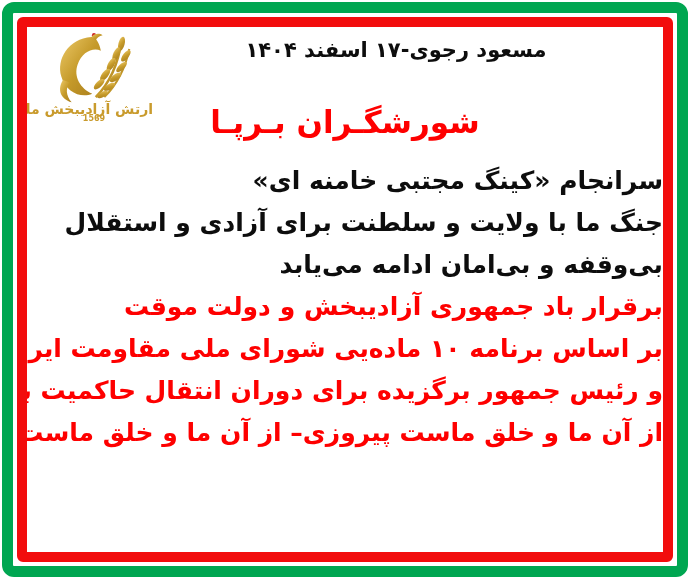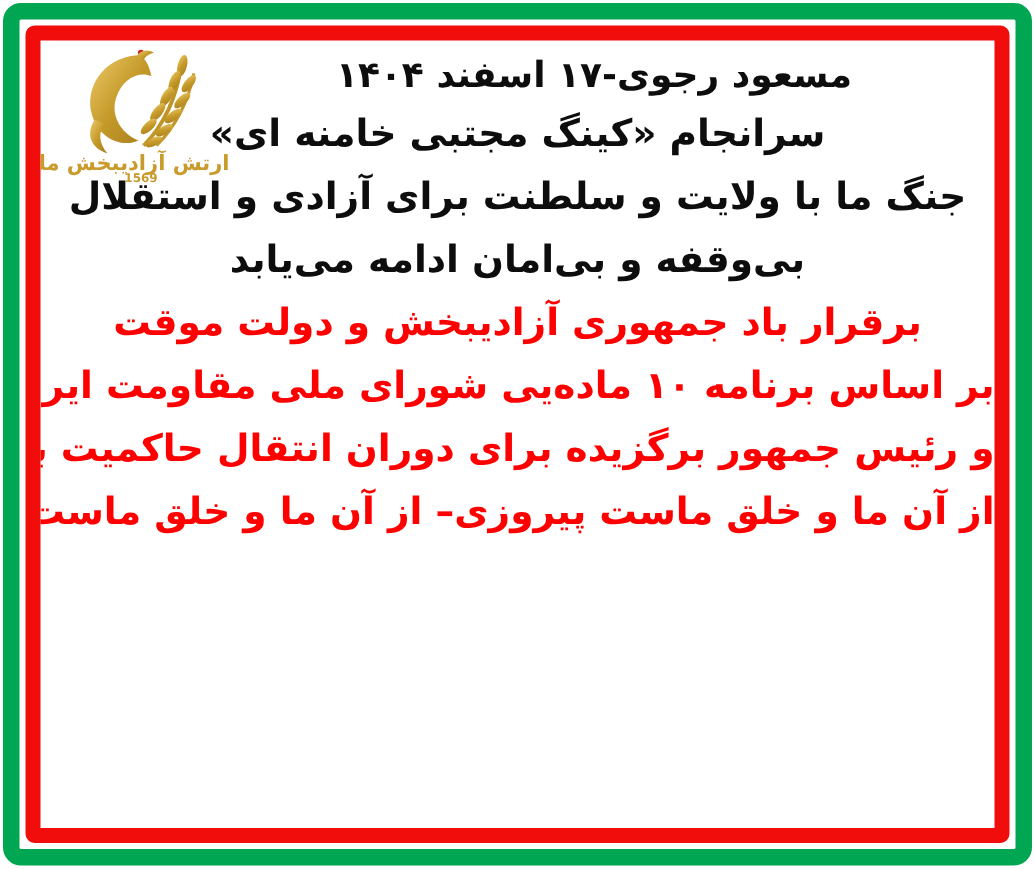--- a/index.html
+++ b/index.html
@@ -54,35 +54,35 @@
   }
   .logo-year {
     color: var(--gold, #c99b2d);
     font-size: 8px;
     font-weight: bold;
     line-height: 10px;
   }
   .title-line {
     padding-top: 9px;
     padding-left: 102px;
-    font-size: 24px;
+    font-size: 21px;
     line-height: 28px;
     font-weight: bold;
     color: var(--text-black, #0d0d0d);
     white-space: nowrap;
   }
   .heading {
     margin-top: 37px;
     font-size: 31px;
     line-height: 43px;
     font-weight: bold;
     color: var(--text-red, #fe0000);
     white-space: nowrap;
   }
-  .lines { margin-top: 4px; }
+  .lines { margin-top: 16px; text-align: right; }
   .line {
     font-size: 25px;
     line-height: 42px;
     font-weight: bold;
     white-space: nowrap;
     color: var(--text-black, #0d0d0d);
   }
   .line.red { color: var(--text-red, #fe0000); }
 </style>
 </head>
@@ -120,20 +120,21 @@
               <ellipse cx="78" cy="66" rx="3.2" ry="7.5" transform="rotate(58 78 66)"></ellipse>
               <ellipse cx="70" cy="75" rx="3" ry="7" transform="rotate(60 70 75)"></ellipse>
             </g>
           </svg>
           <div class="logo-caption">ارتش آزادیبخش ملی ایران</div>
           <div class="logo-year">1569</div>
         </div>
 
         <div class="title-line">مسعود رجوی-۱۷ اسفند ۱۴۰۴</div>
 
+        <div class="heading">شورشگـران بـرپـا</div>
 
         <div class="lines">
           <div class="line black">سرانجام «کینگ مجتبی خامنه ای»</div>
           <div class="line black">جنگ ما با ولایت و سلطنت برای آزادی و استقلال</div>
           <div class="line black">بی‌وقفه و بی‌امان ادامه می‌یابد</div>
           <div class="line red">برقرار باد جمهوری آزادیبخش و دولت موقت</div>
           <div class="line red">بر اساس برنامه ۱۰ ماده‌یی شورای ملی مقاومت ایران</div>
           <div class="line red">و رئیس جمهور برگزیده برای دوران انتقال حاکمیت به مردم ایران</div>
           <div class="line red">از آن ما و خلق ماست پیروزی– از آن ما و خلق ماست فـردا</div>
         </div>

